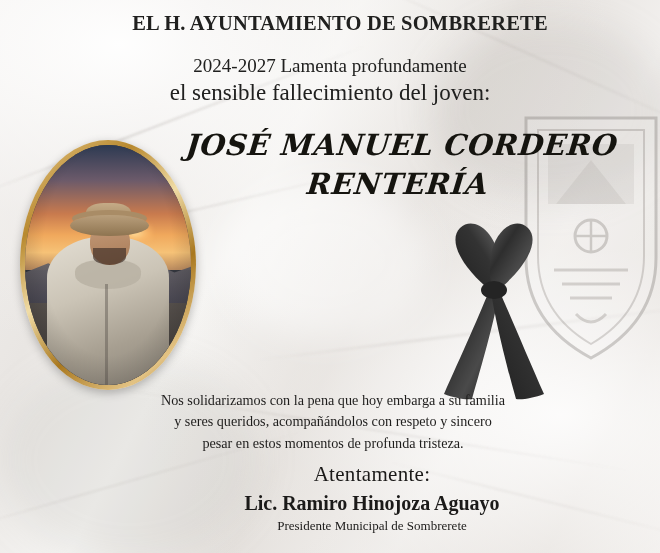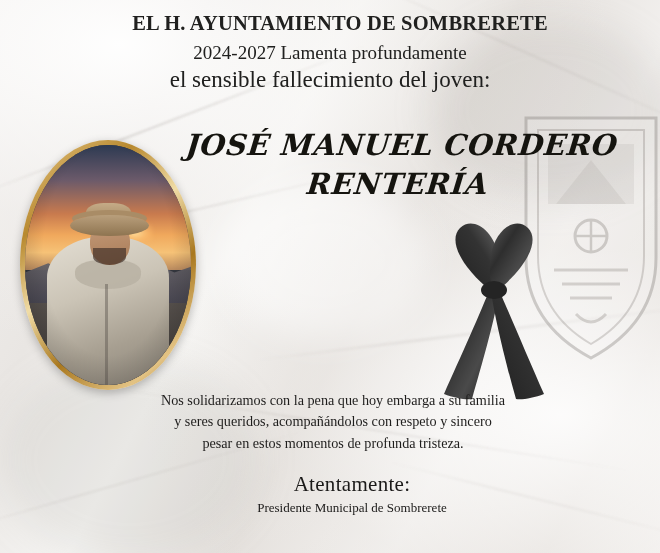--- a/index.html
+++ b/index.html
@@ -68,21 +68,21 @@
   #line1 {
     font-size: 20.5px;
     font-weight: bold;
     letter-spacing: 0.2px;
     line-height: 1.15;
     margin-left: 20px;
   }
   #line2 {
     font-size: 19px;
     line-height: 1.28;
-    margin-top: 5px;
+    margin-top: 18px;
   }
   #line3 {
     font-size: 23px;
     line-height: 1.28;
   }
 
   #name {
     position: absolute;
     top: 126px;
     left: 150px;
@@ -196,25 +196,24 @@
     width: 420px;
     text-align: center;
     font-size: 14.2px;
     line-height: 1.5;
     color: #1e1d1c;
   }
 
   #closing {
     position: absolute;
     top: 462px;
-    left: 92px;
+    left: 112px;
     width: 520px;
     text-align: center;
     color: #1b1a19;
-    margin-top: 10px;
   }
   #atentamente {
     font-size: 21px;
     letter-spacing: 0.3px;
   }
   #signer {
     font-size: 20px;
     font-weight: bold;
     margin-top: 5px;
   }
@@ -300,16 +299,17 @@
   </svg>
 
   <div id="message">
     <div>Nos solidarizamos con la pena que hoy embarga a su familia</div>
     <div>y seres queridos, acompañándolos con respeto y sincero</div>
     <div>pesar en estos momentos de profunda tristeza.</div>
   </div>
 
   <div id="closing">
     <div id="atentamente">Atentamente:</div>
+    <div id="signer">Lic. Ramiro Hinojoza Aguayo</div>
     <div id="role">Presidente Municipal de Sombrerete</div>
   </div>
 
 </div>
 
 </body></html>

